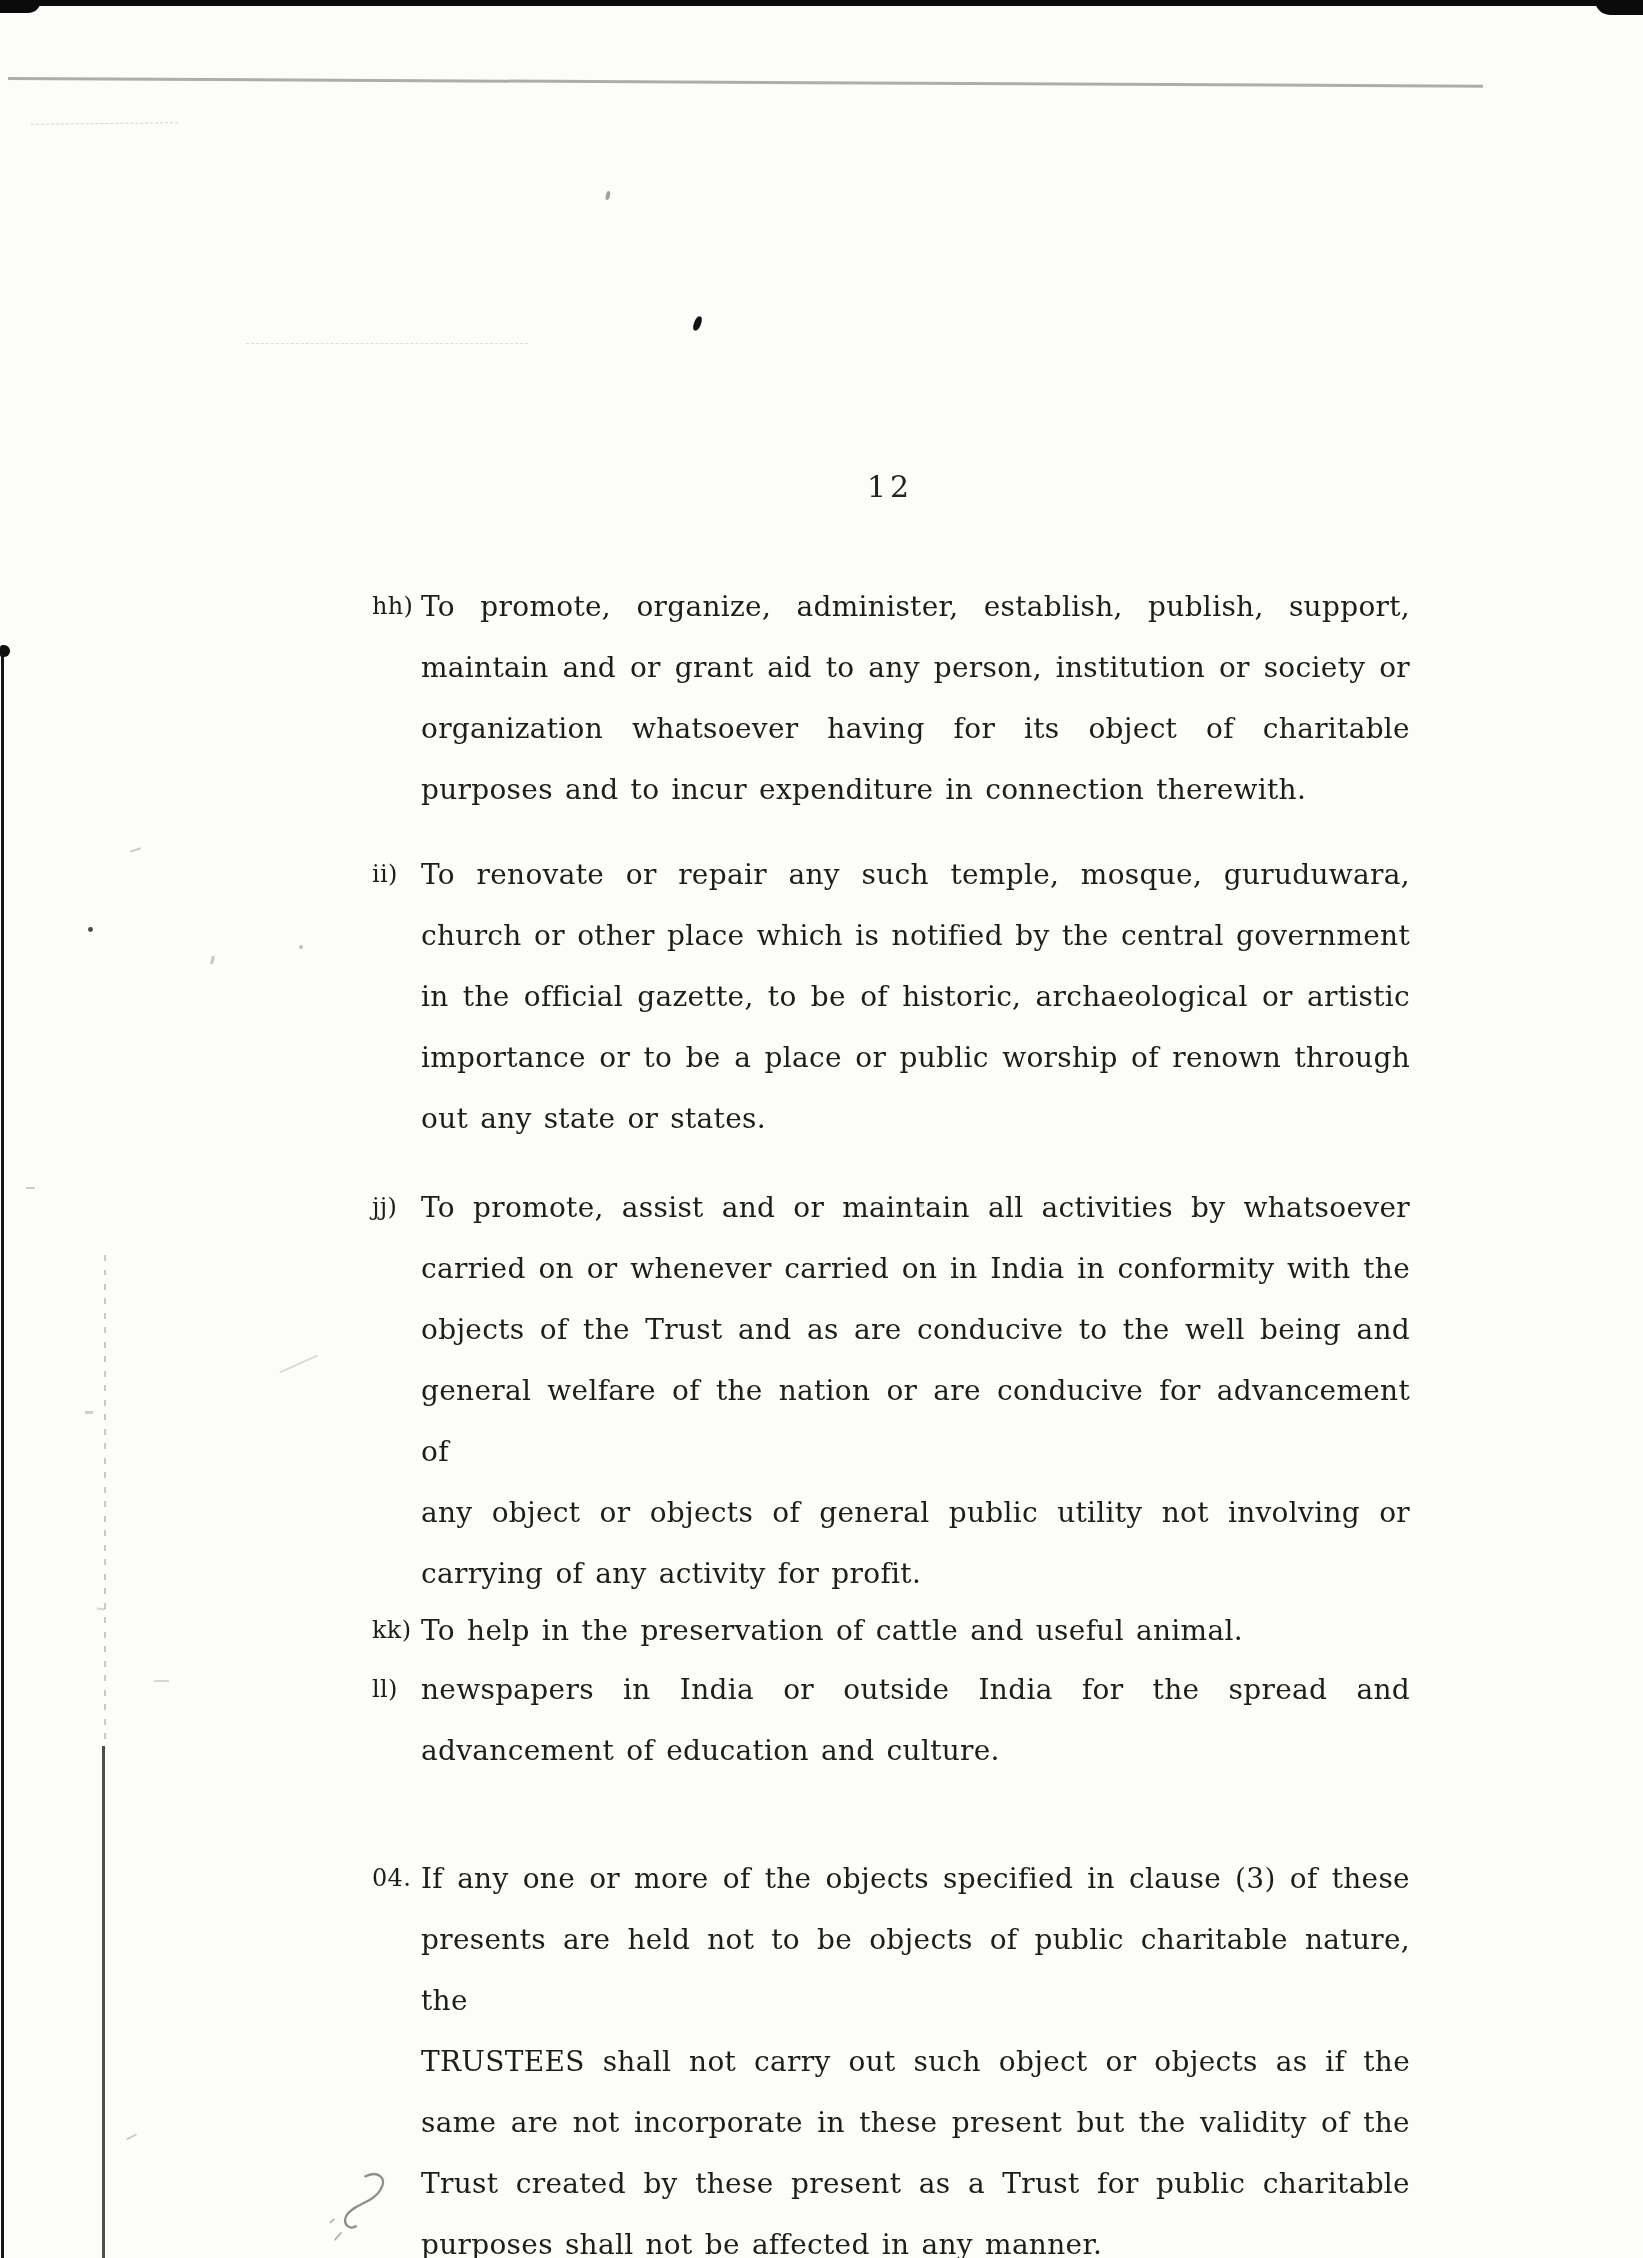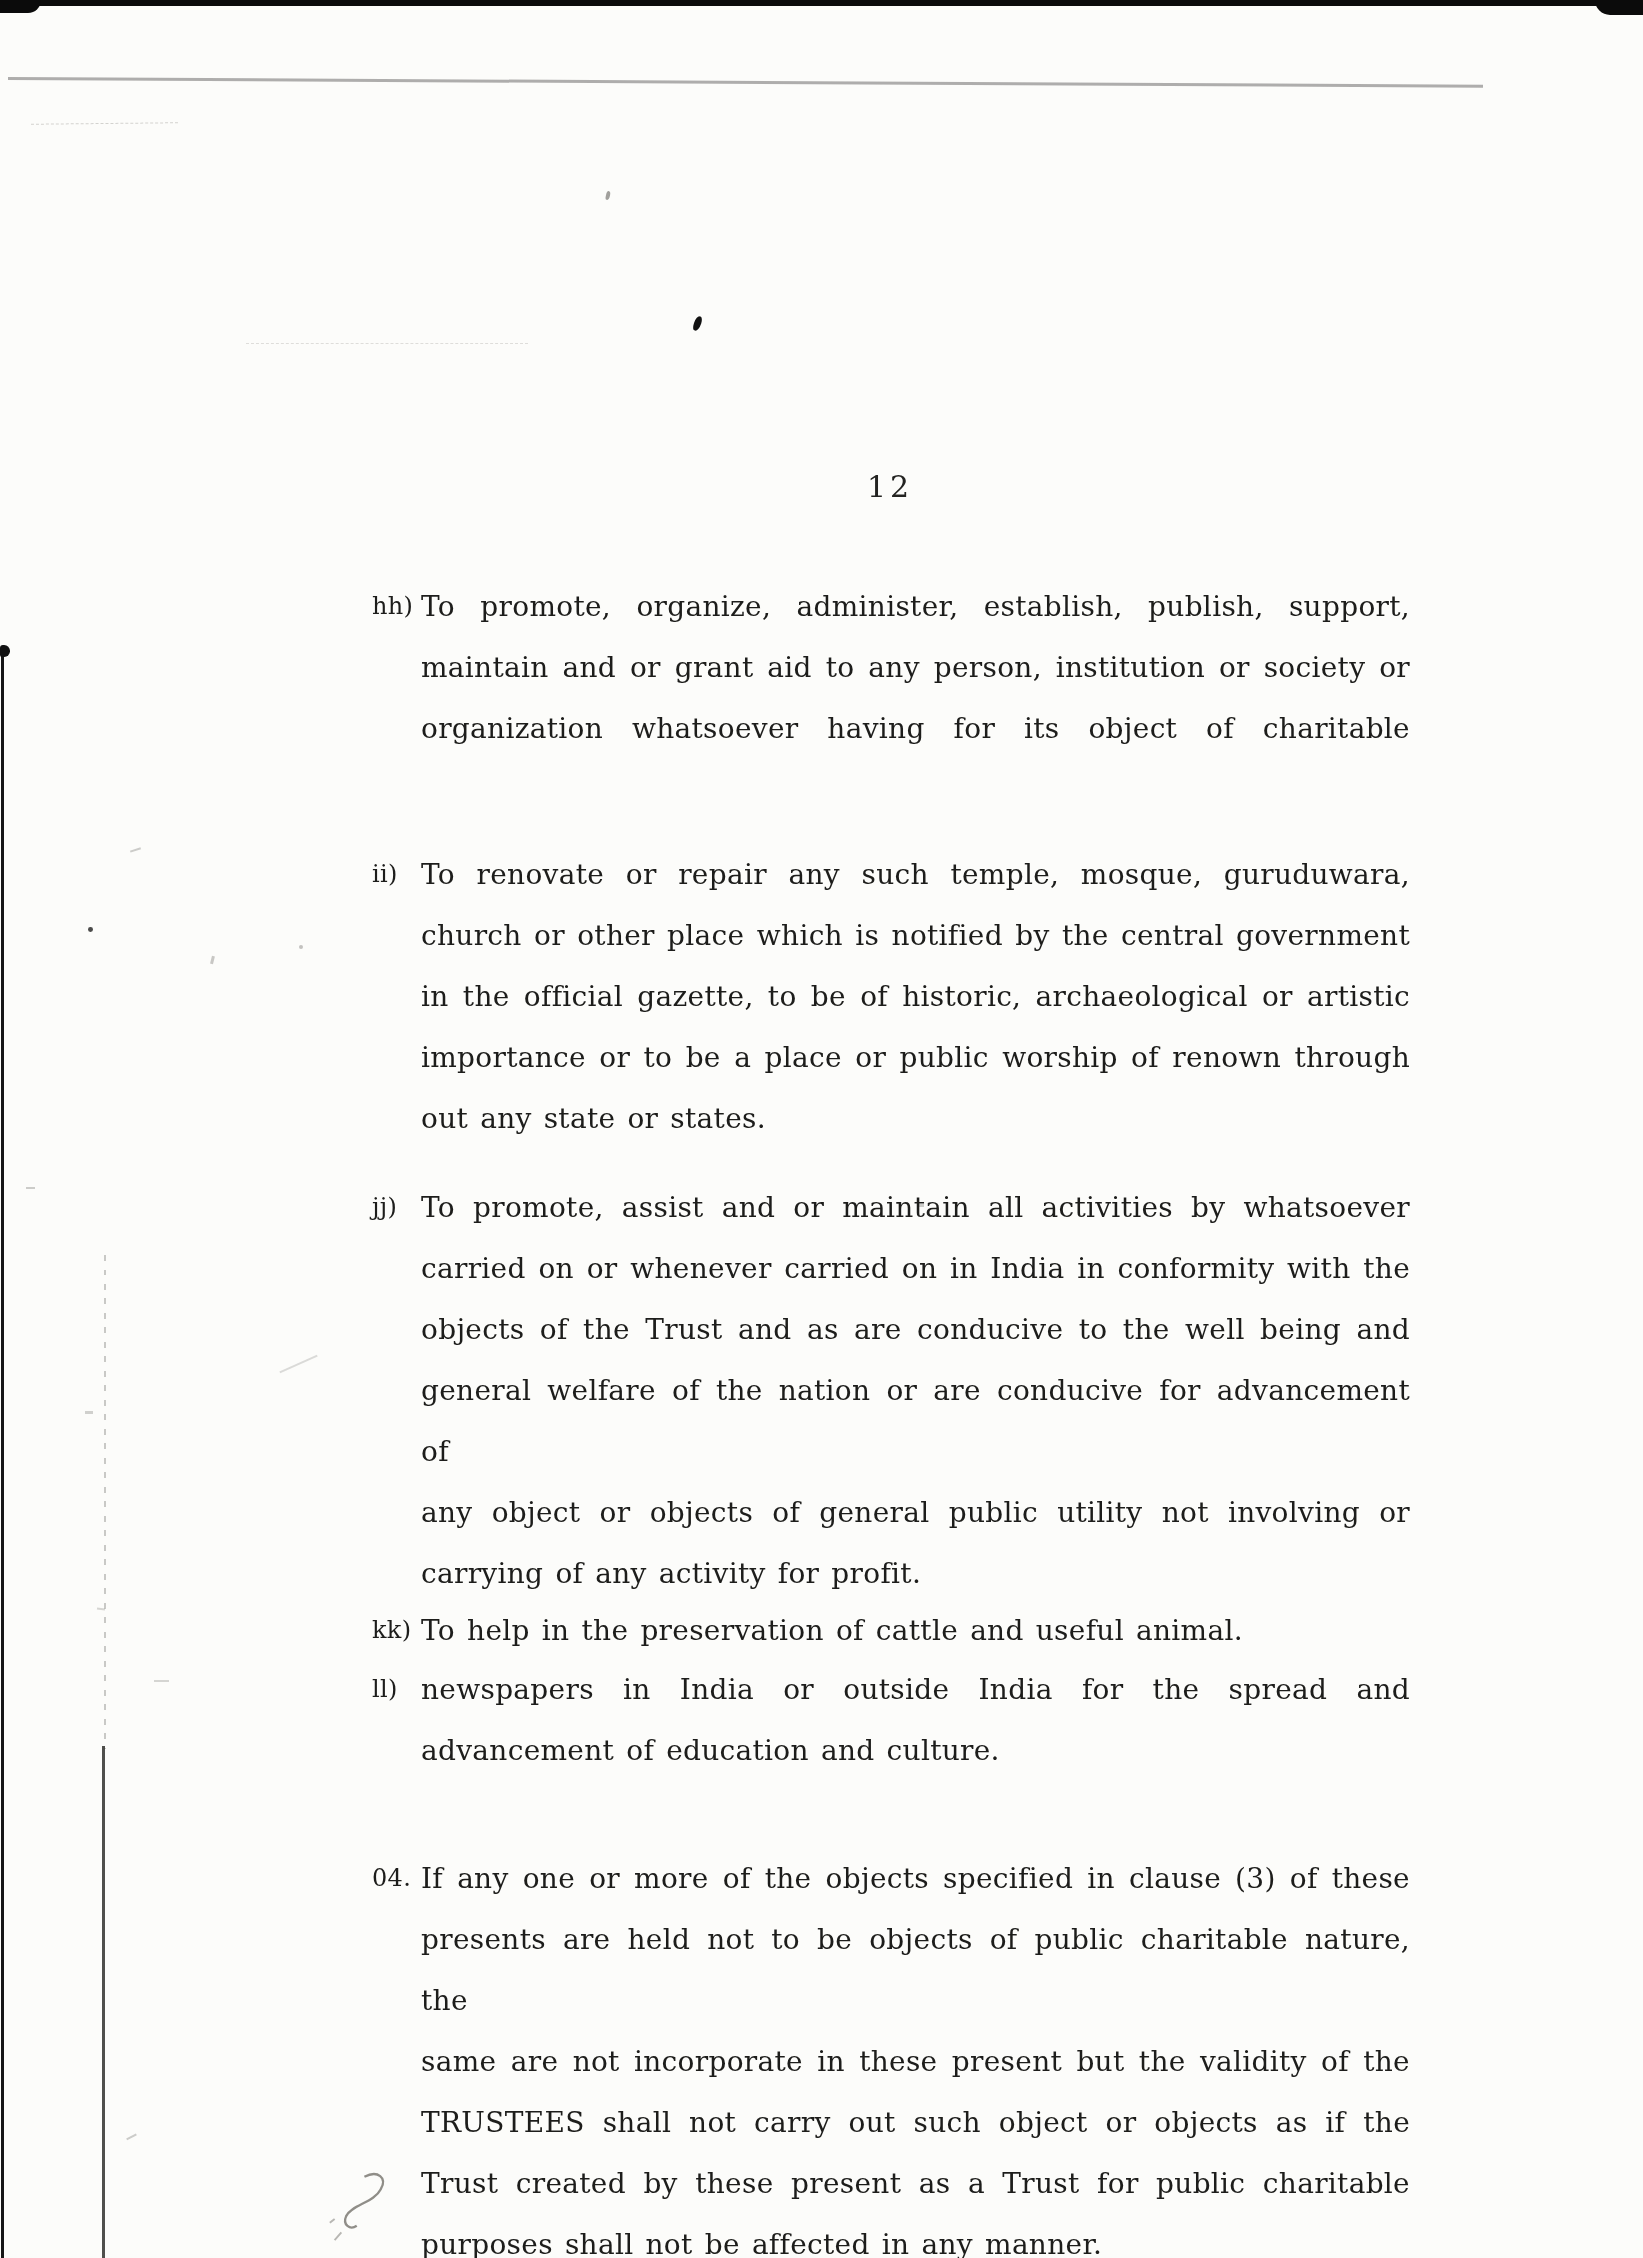--- a/index.html
+++ b/index.html
@@ -104,20 +104,21 @@
   </svg>
 
   <div class="page-num">12</div>
 
   <section class="para" style="top:576px">
     <div class="label">hh)</div>
     <div class="lines">
       <div class="ln just">To promote, organize, administer, establish, publish, support,</div>
       <div class="ln just">maintain and or grant aid to any person, institution or society or</div>
       <div class="ln just">organization whatsoever having for its object of charitable</div>
+      <div class="ln">purposes and to incur expenditure in connection therewith.</div>
     </div>
   </section>
 
   <section class="para" style="top:844px">
     <div class="label">ii)</div>
     <div class="lines">
       <div class="ln just">To renovate or repair any such temple, mosque, guruduwara,</div>
       <div class="ln just">church or other place which is notified by the central government</div>
       <div class="ln just">in the official gazette, to be of historic, archaeological or artistic</div>
       <div class="ln just">importance or to be a place or public worship of renown through</div>
@@ -150,21 +151,21 @@
       <div class="ln just">newspapers in India or outside India for the spread and</div>
       <div class="ln">advancement of education and culture.</div>
     </div>
   </section>
 
   <section class="para" style="top:1848px">
     <div class="label">04.</div>
     <div class="lines">
       <div class="ln just">If any one or more of the objects specified in clause (3) of these</div>
       <div class="ln just">presents are held not to be objects of public charitable nature, the</div>
+      <div class="ln just">TRUSTEES shall not carry out such object or objects as if the</div>
       <div class="ln just">same are not incorporate in these present but the validity of the</div>
-      <div class="ln just">TRUSTEES shall not carry out such object or objects as if the</div>
       <div class="ln just">Trust created by these present as a Trust for public charitable</div>
       <div class="ln">purposes shall not be affected in any manner.</div>
     </div>
   </section>
 
 </div>
 
 
 </body></html>

